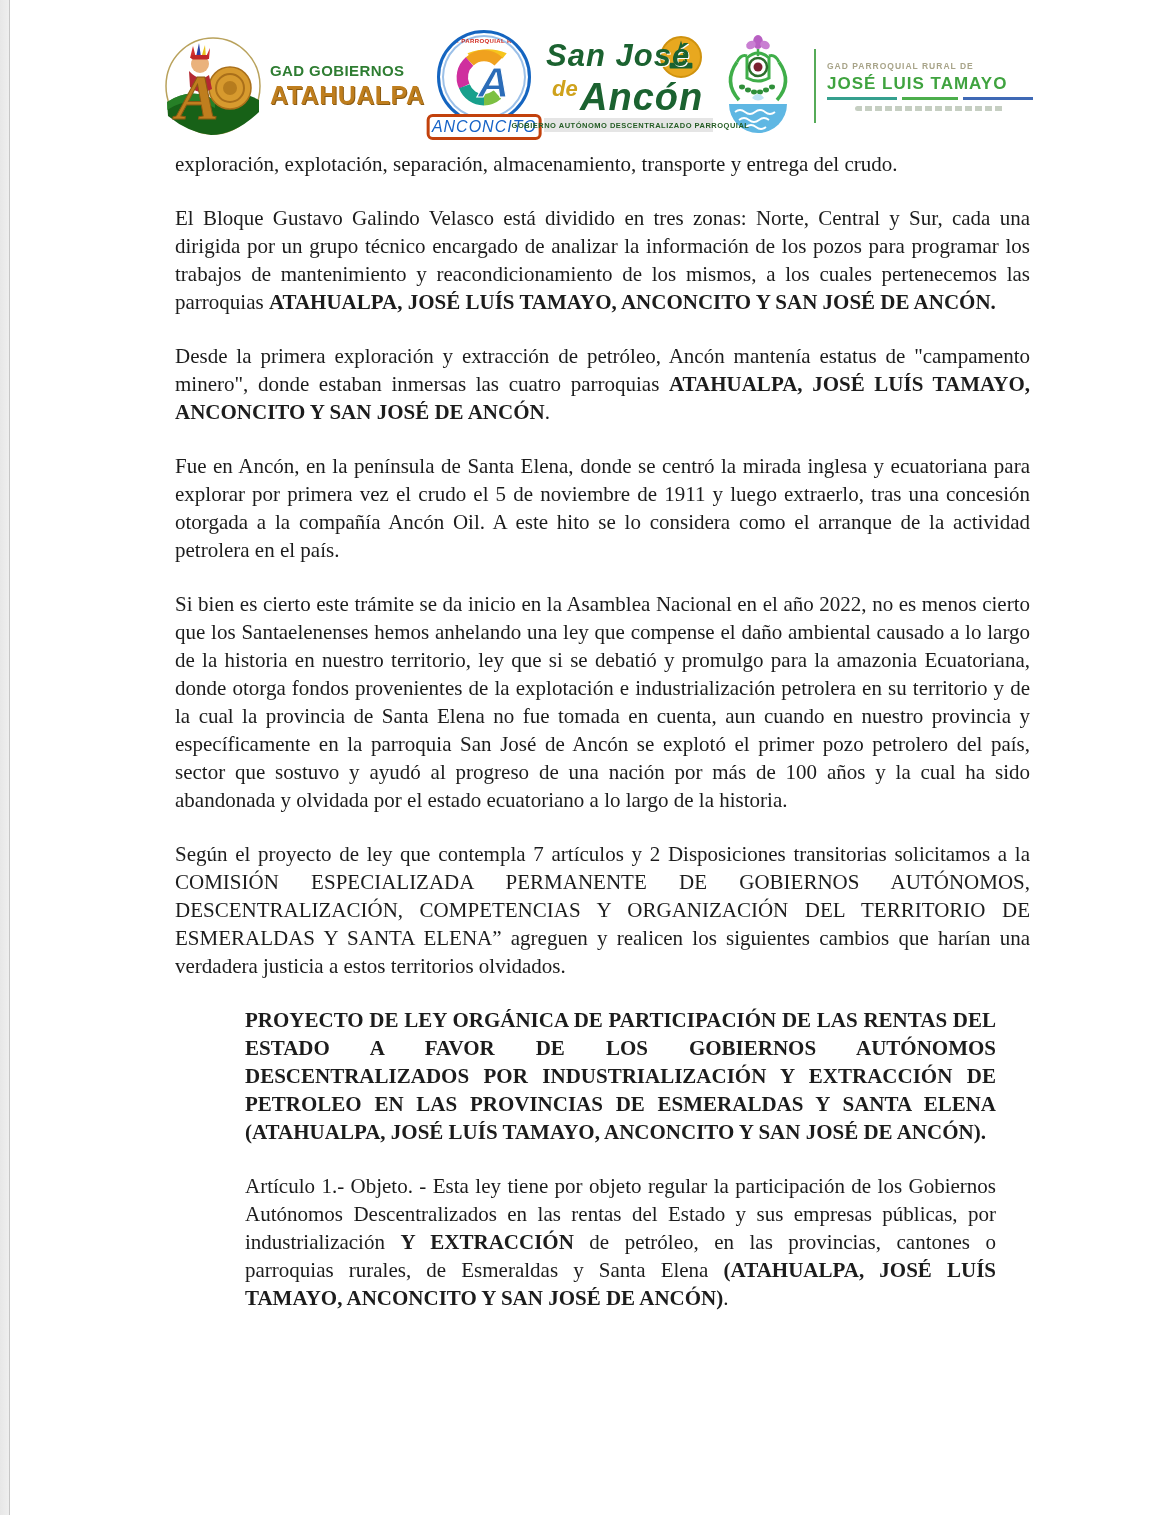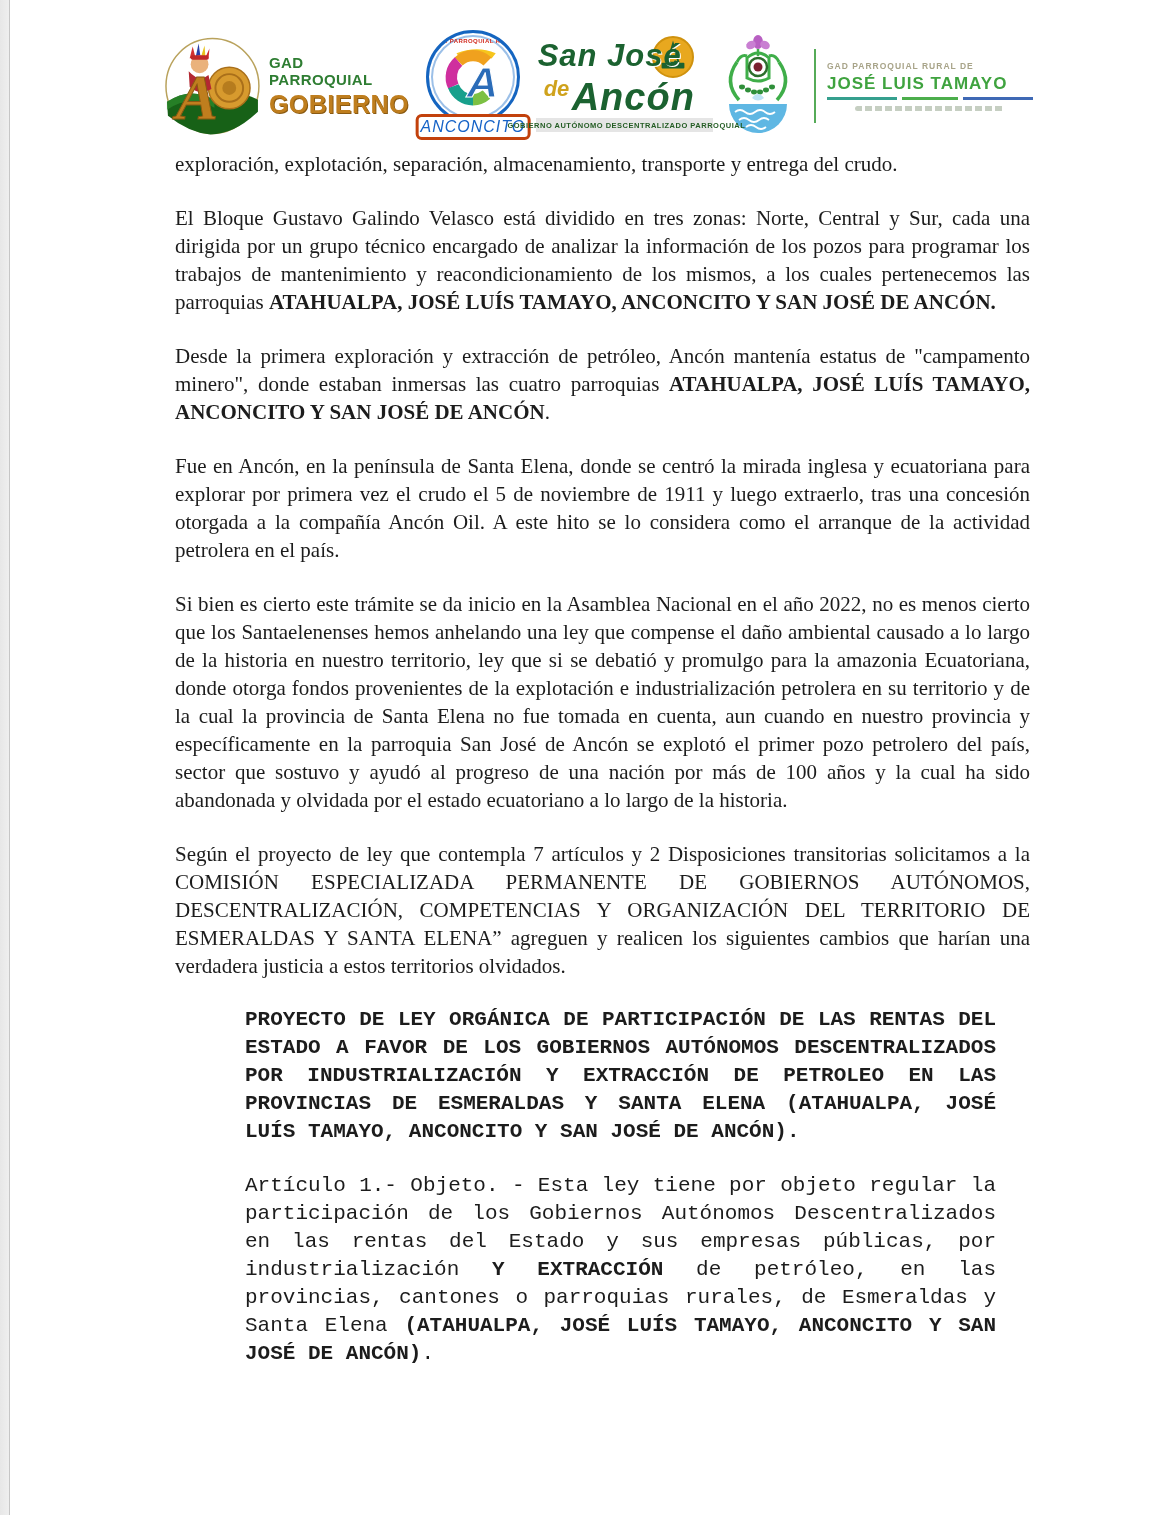--- a/index.html
+++ b/index.html
@@ -66,21 +66,21 @@
   .bar-3 { width:70px; background:#3f69b5; }
   .jlt-slogan { height:5px; width:150px; margin:3px auto 0; border-radius:3px; opacity:.55;
     background:repeating-linear-gradient(90deg,#97a78f 0 7px, transparent 7px 10px); }
 
   
   .doc { position:absolute; left:175px; top:150px; width:855px;
     font-size:21px; line-height:28px; }
   .para { text-align:justify; margin:0 0 26px 0; }
   .para:last-child { margin-bottom:0; }
   .b { font-weight:bold; }
-  .indent { display:block; margin-left:70px; margin-right:34px;font-family:Liberation Mono, monospace; }
+  .indent { display:block; margin-left:70px; margin-right:34px; }
   .heading { font-weight:bold; }
 </style>
 </head>
 <body>
 
 <div class="page">
   <div class="scan-edge"></div>
 
   <header class="logos">
 
@@ -95,22 +95,22 @@
         <polygon points="30,10 33,22 27,22" fill="#d23030"></polygon>
         <polygon points="36,7 38,21 33,21" fill="#2a3fa8"></polygon>
         <polygon points="42,9 43,22 38,22" fill="#e8c21d"></polygon>
         <polygon points="47,12 46,23 42,23" fill="#d23030"></polygon>
         <circle cx="37" cy="28" r="9" fill="#eab27c"></circle>
         <rect x="28" y="19" width="18" height="4.5" rx="2" fill="#c02828"></rect>
         <path d="M26,35 Q37,47 46,39 L49,53 Q37,60 27,51 Z" fill="#b32832"></path>
         <text x="13" y="83" font-family="'Liberation Serif',serif" font-style="italic" font-weight="bold" font-size="64" fill="#bf7e1e" stroke="#8a5a12" stroke-width="1">A</text>
       </svg>
       <div class="at-text">
-        <span class="at-org">GAD PARROQUIAL</span>
-        <span class="at-name">GOBIERNO</span>
+        <span class="at-org">GAD GOBIERNOS</span>
+        <span class="at-name">ATAHUALPA</span>
       </div>
     </div>
 
     <div class="anconcito">
       <div class="anc-circle">
         <span class="anc-top-text">G.A.D. PARROQUIAL RURAL</span>
         <svg class="anc-art" viewBox="0 0 60 60">
           <path d="M14,8 Q34,0 52,8 L48,13 Q34,7 17,12 Z" fill="#f6c51d"></path>
           <path d="M44,16 A20,20 0 0 0 16,16" stroke="#f0a11e" stroke-width="11" fill="none"></path>
           <path d="M16,16 A20,20 0 0 0 11,40" stroke="#cf2f9e" stroke-width="11" fill="none"></path>

